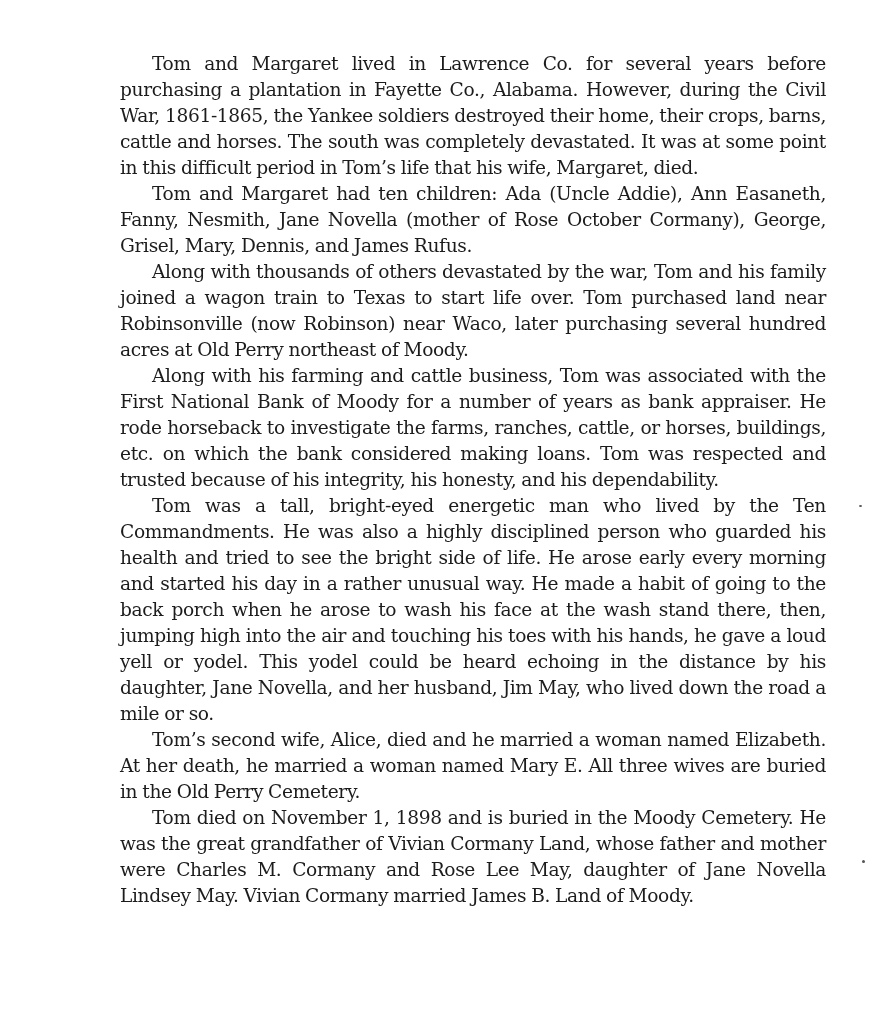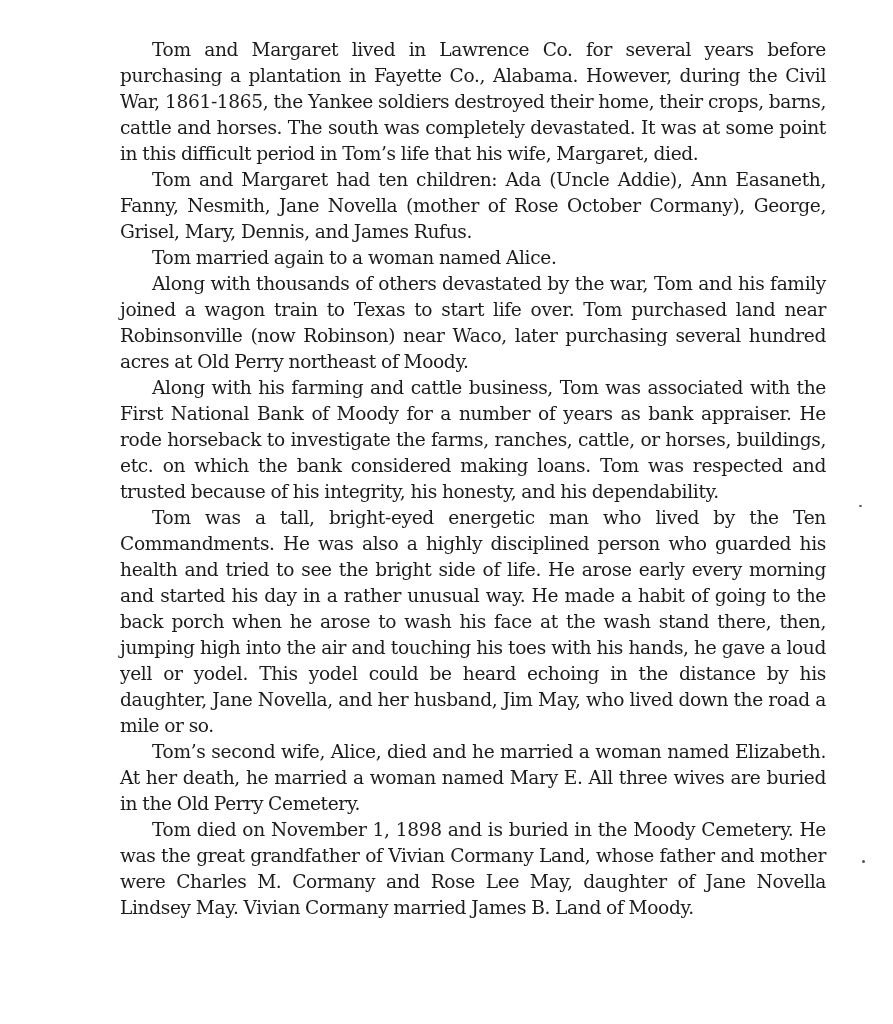--- a/index.html
+++ b/index.html
@@ -9,21 +9,21 @@
     }
     body {
       width: 893px;
       height: 1024px;
       position: relative;
       overflow: hidden;
     }
     .page {
       position: absolute;
       left: 120px;
-      top: 37px;
+      top: 51px;
       width: 706px;
       font-family: "DejaVu Serif", "Liberation Serif", serif;
       font-size: 18.6px;
       line-height: 26px;
       color: #1c1c1c;
       text-align: justify;
       letter-spacing: -0.35px;
       word-spacing: -0.5px;
     }
     .page p {
@@ -35,21 +35,20 @@
       background: #555;
       border-radius: 50%;
     }
   </style>
 </head>
 <body>
 
 <div class="page">
   <p>Tom and Margaret lived in Lawrence Co. for several years before purchasing a plantation in Fayette Co., Alabama. However, during the Civil War, 1861-1865, the Yankee soldiers destroyed their home, their crops, barns, cattle and horses. The south was completely devastated. It was at some point in this difficult period in Tom’s life that his wife, Margaret, died.</p>
   <p>Tom and Margaret had ten children: Ada (Uncle Addie), Ann Easaneth, Fanny, Nesmith, Jane Novella (mother of Rose October Cormany), George, Grisel, Mary, Dennis, and James Rufus.</p>
-  <p>Tom married again to a woman named Alice.</p>
   <p>Along with thousands of others devastated by the war, Tom and his family joined a wagon train to Texas to start life over. Tom purchased land near Robinsonville (now Robinson) near Waco, later purchasing several hundred acres at Old Perry northeast of Moody.</p>
   <p>Along with his farming and cattle business, Tom was associated with the First National Bank of Moody for a number of years as bank appraiser. He rode horseback to investigate the farms, ranches, cattle, or horses, buildings, etc. on which the bank considered making loans. Tom was respected and trusted because of his integrity, his honesty, and his dependability.</p>
   <p>Tom was a tall, bright-eyed energetic man who lived by the Ten Commandments. He was also a highly disciplined person who guarded his health and tried to see the bright side of life. He arose early every morning and started his day in a rather unusual way. He made a habit of going to the back porch when he arose to wash his face at the wash stand there, then, jumping high into the air and touching his toes with his hands, he gave a loud yell or yodel. This yodel could be heard echoing in the distance by his daughter, Jane Novella, and her husband, Jim May, who lived down the road a mile or so.</p>
   <p>Tom’s second wife, Alice, died and he married a woman named Elizabeth. At her death, he married a woman named Mary E. All three wives are buried in the Old Perry Cemetery.</p>
   <p>Tom died on November 1, 1898 and is buried in the Moody Cemetery. He was the great grandfather of Vivian Cormany Land, whose father and mother were Charles M. Cormany and Rose Lee May, daughter of Jane Novella Lindsey May. Vivian Cormany married James B. Land of Moody.</p>
 </div>
 
 <span class="speck" style="left:859px; top:505px; width:3px; height:2px;"></span>
 <span class="speck" style="left:862px; top:860px; width:3px; height:3px;"></span>
 

